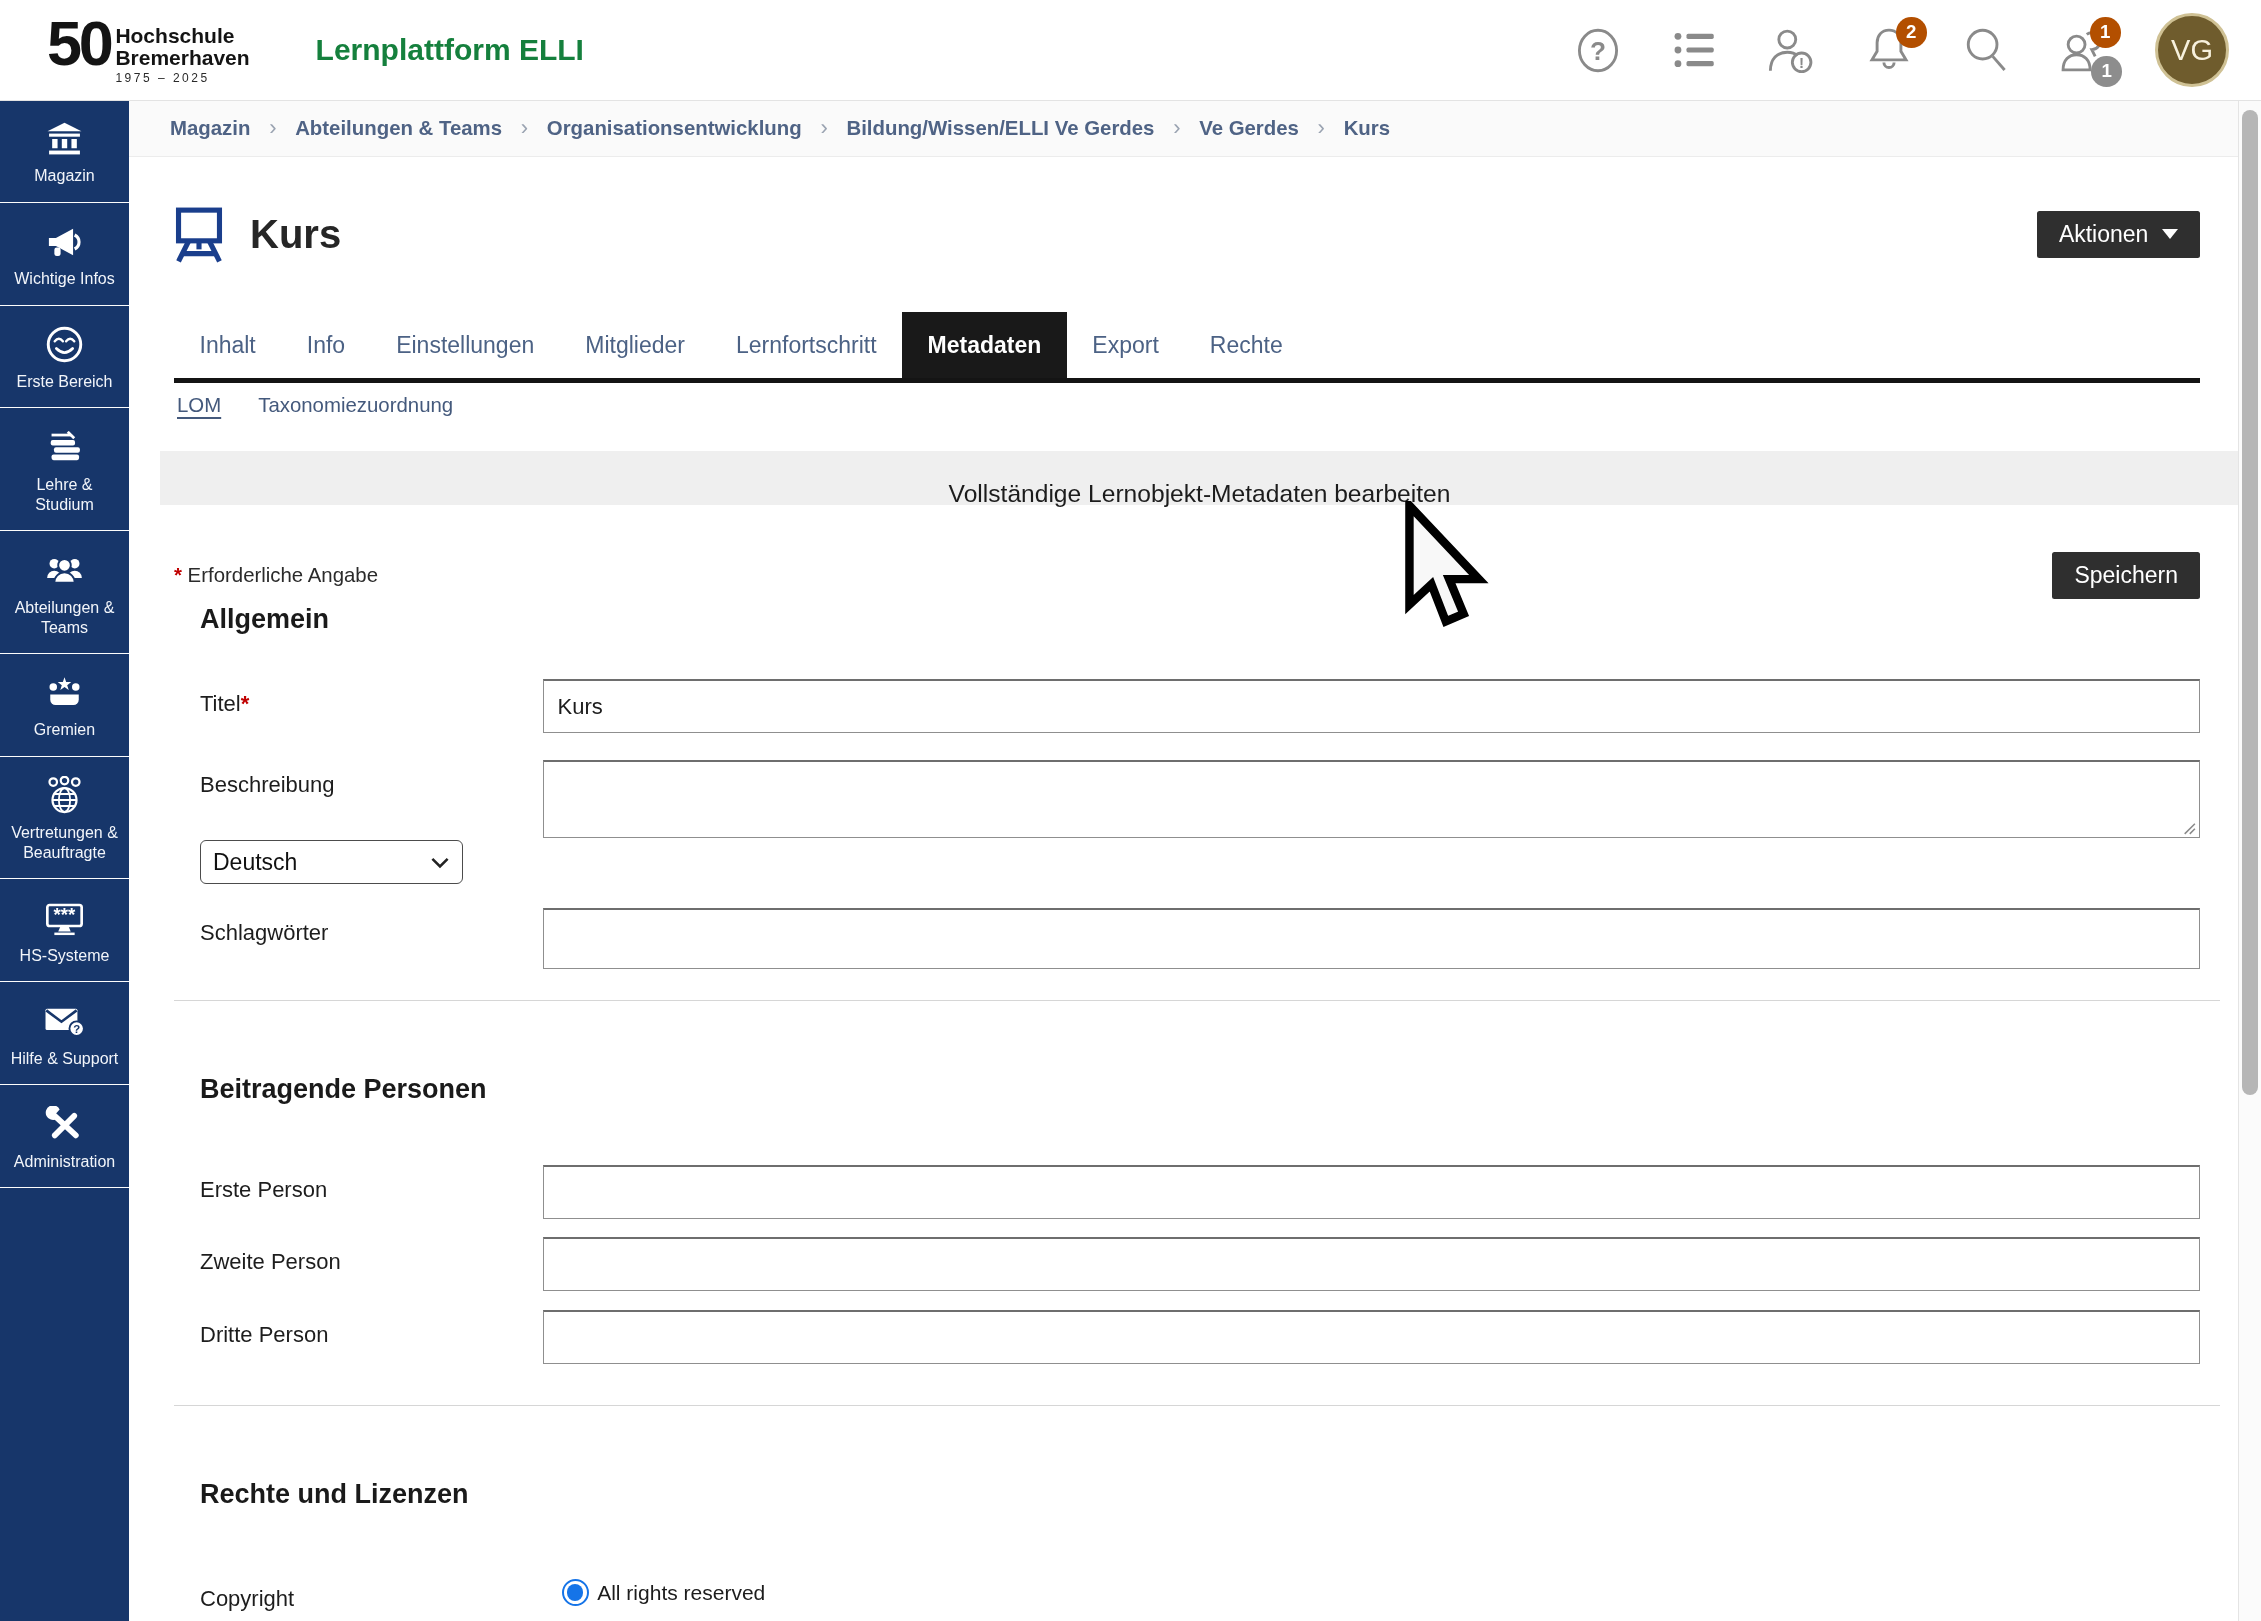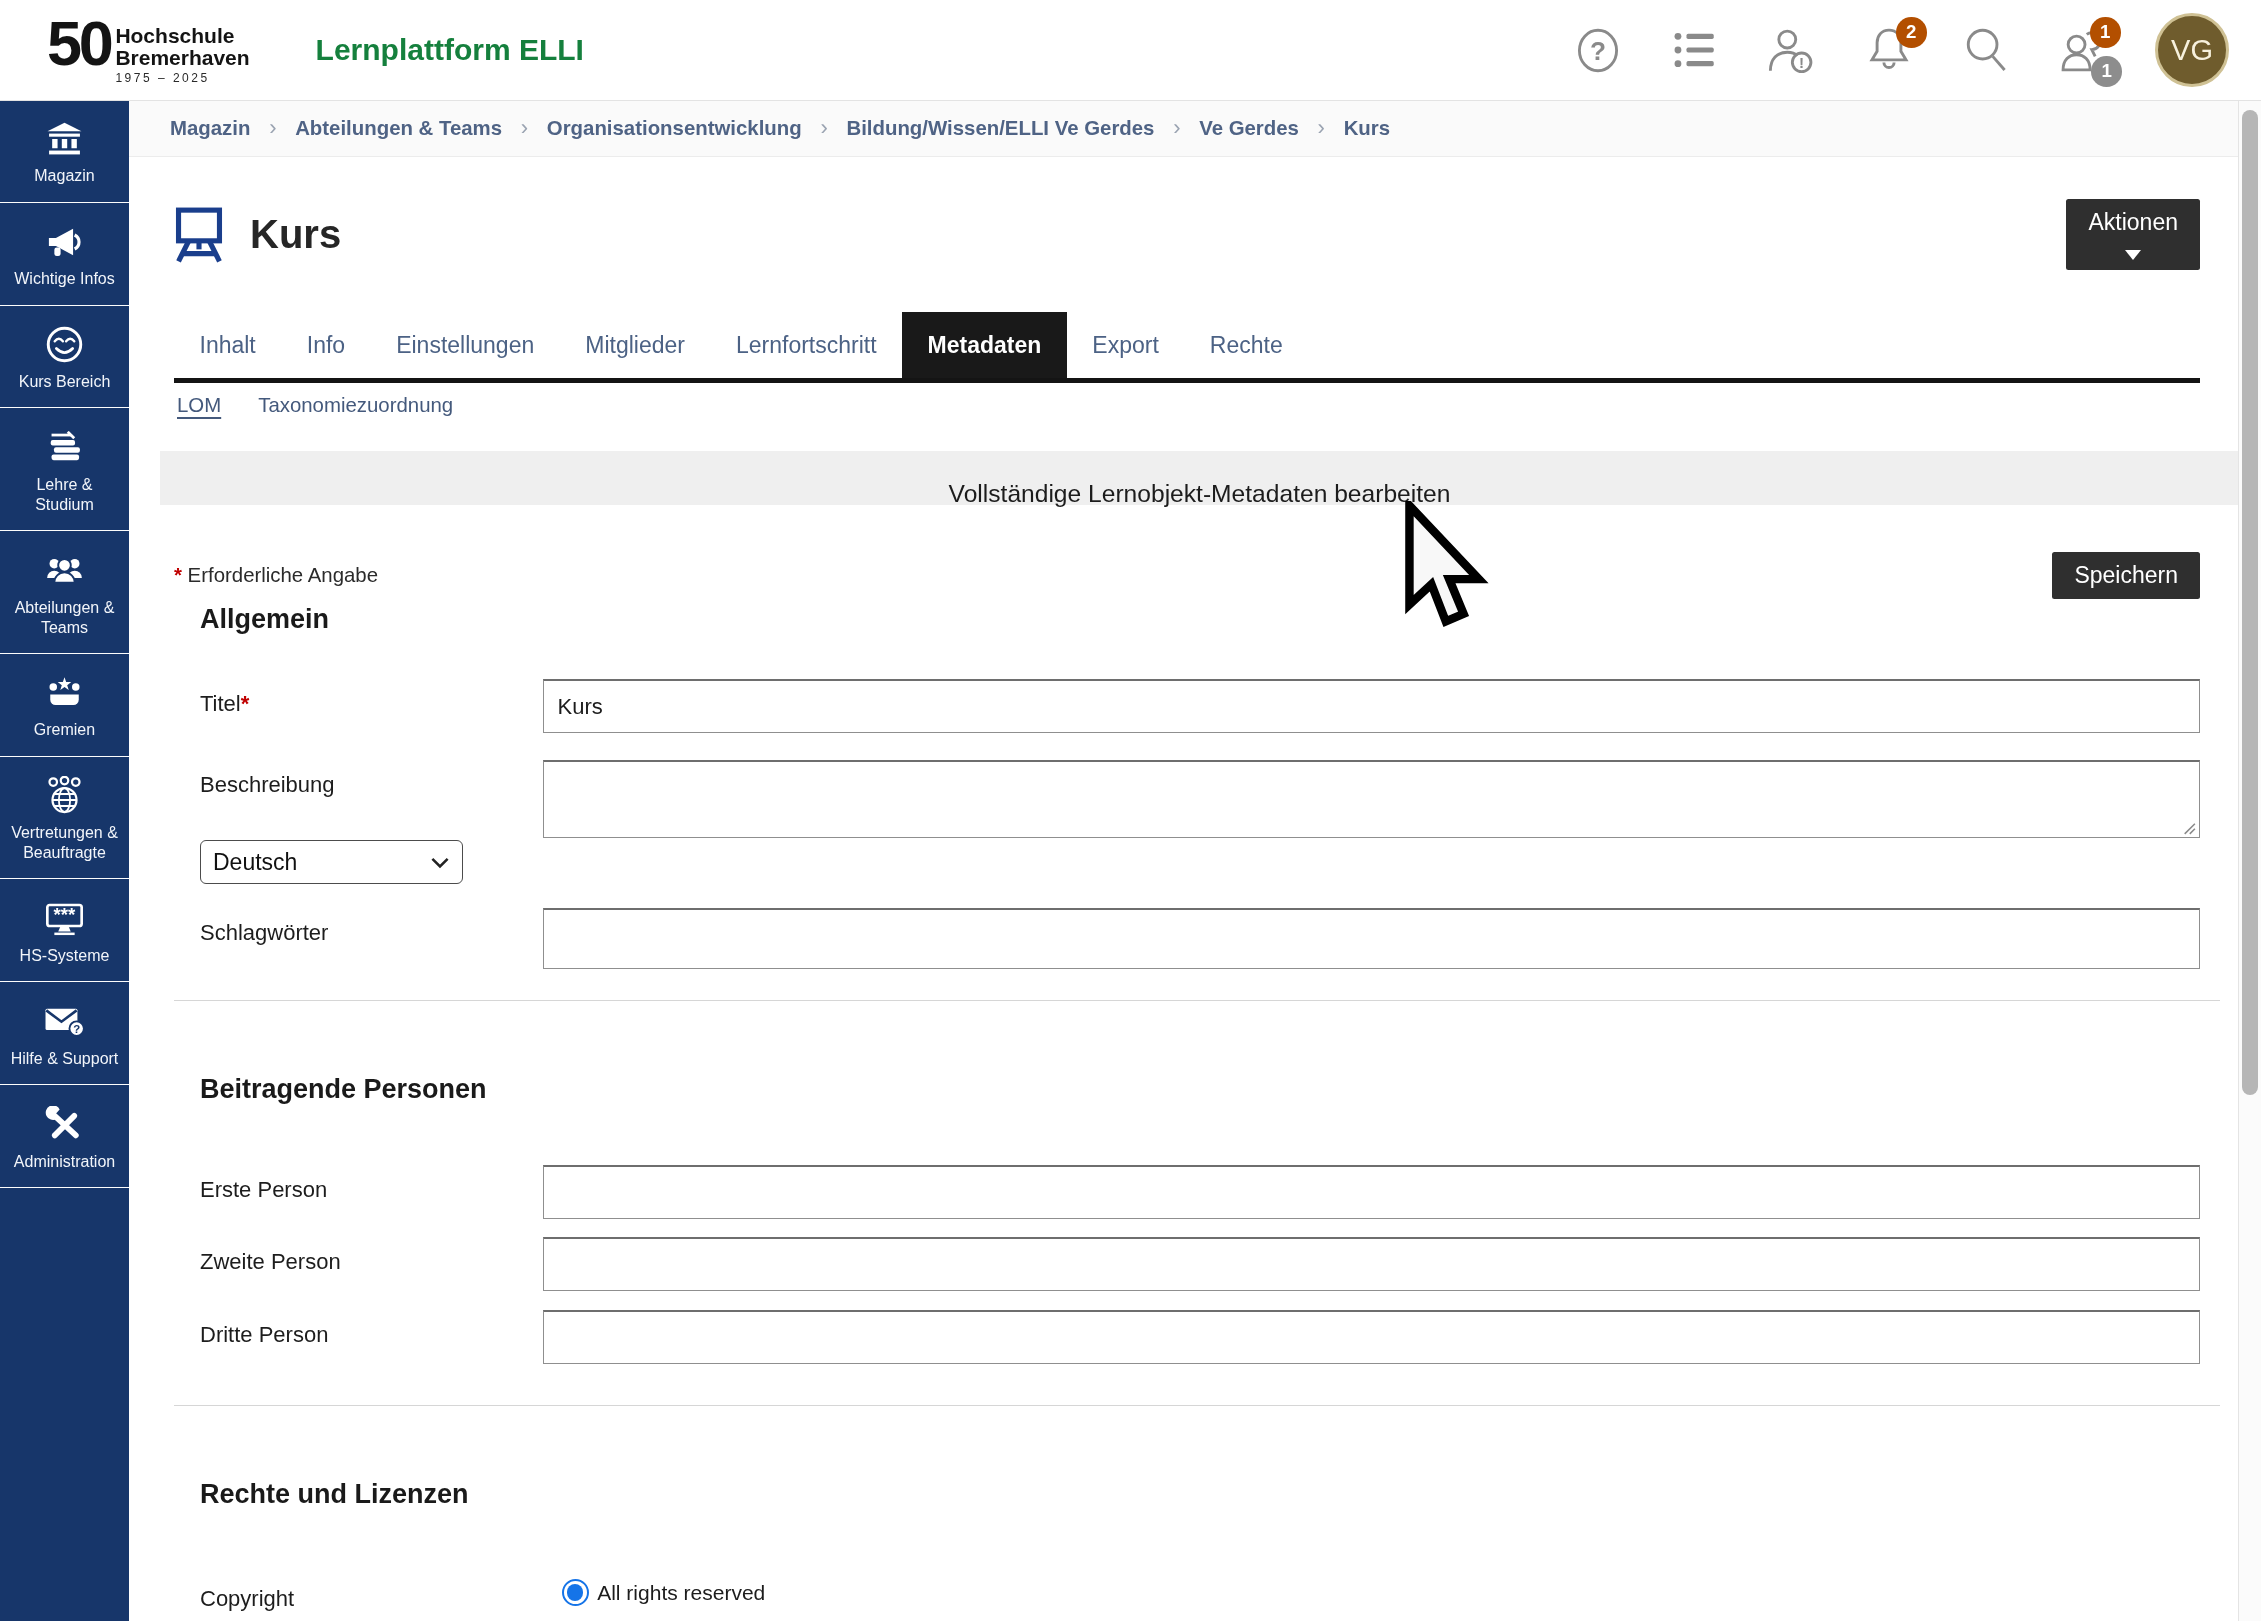--- a/index.html
+++ b/index.html
@@ -42,21 +42,21 @@
   .crumbbar{position:absolute;left:0;right:0;top:0;height:56px;background:#fafafa;
             border-bottom:0.8px solid #ececec;display:flex;align-items:center;padding-left:41px;}
   .crumb{font-size:20.4px;color:#4f6385;font-weight:bold;cursor:pointer;}
   .crumb-sep{color:#9aa3b1;font-size:22px;margin:0 18.7px;}
 
   .page-head{position:absolute;left:41px;right:39px;top:85px;display:flex;align-items:center;}
   .obj-icon{width:58px;height:58px;}
   .page-title{font-size:40px;font-weight:bold;color:#262626;margin-left:22px;}
   .btn-dark{background:#2f2f2f;color:#fff;font-size:23px;border:none;border-radius:2.5px;
             padding:10.2px 22px;display:flex;align-items:center;gap:13.6px;cursor:pointer;}
-  .actions{margin-left:auto;flex-direction:column;}
+  .actions{margin-left:auto;}
   .caret{width:0;height:0;border-left:8.5px solid transparent;border-right:8.5px solid transparent;border-top:10.2px solid #fff;}
 
   .tabs{position:absolute;left:45px;right:39px;top:212px;display:flex;border-bottom:5.1px solid #141414;}
   .tab{font-size:23px;color:#4c6285;padding:19.5px 25.5px;cursor:pointer;white-space:nowrap;}
   .tab.active{background:#191919;color:#fff;font-weight:bold;}
 
   .subtabs{position:absolute;left:48px;top:294px;display:flex;gap:37px;}
   .subtab{font-size:20.4px;color:#44597c;cursor:pointer;}
   .subtab.active{text-decoration:underline;text-underline-offset:5.1px;}
 
@@ -183,21 +183,21 @@
   </div>
   <div class="sb-item">
     <span class="sb-icon">
       <svg viewBox="0 0 48 48" width="39" height="39">
         <circle cx="24" cy="24" r="20" stroke="#fff" stroke-width="3.6" fill="none"></circle>
         <path d="M12 20 q5 -6 10 0" stroke="#fff" stroke-width="3" fill="none" stroke-linecap="round"></path>
         <path d="M26 20 q5 -6 10 0" stroke="#fff" stroke-width="3" fill="none" stroke-linecap="round"></path>
         <path d="M14 29 q10 10 20 0" stroke="#fff" stroke-width="3.4" fill="none" stroke-linecap="round"></path>
       </svg>
     </span>
-    <span class="sb-label">Kurs Bereich</span>
+    <span class="sb-label">Erste Bereich</span>
   </div>
   <div class="sb-item">
     <span class="sb-icon">
       <svg viewBox="0 0 48 42" width="39" height="34">
         <path d="M8 5 h24" stroke="#fff" stroke-width="3.4"></path>
         <path d="M28 1 l8 8" stroke="#fff" stroke-width="3.4"></path>
         <rect x="7" y="11" width="30" height="7" rx="2.5" fill="#fff"></rect>
         <rect x="11" y="20" width="32" height="7" rx="2.5" fill="#fff"></rect>
         <rect x="8" y="29" width="34" height="7" rx="2.5" fill="#fff"></rect>
       </svg>

